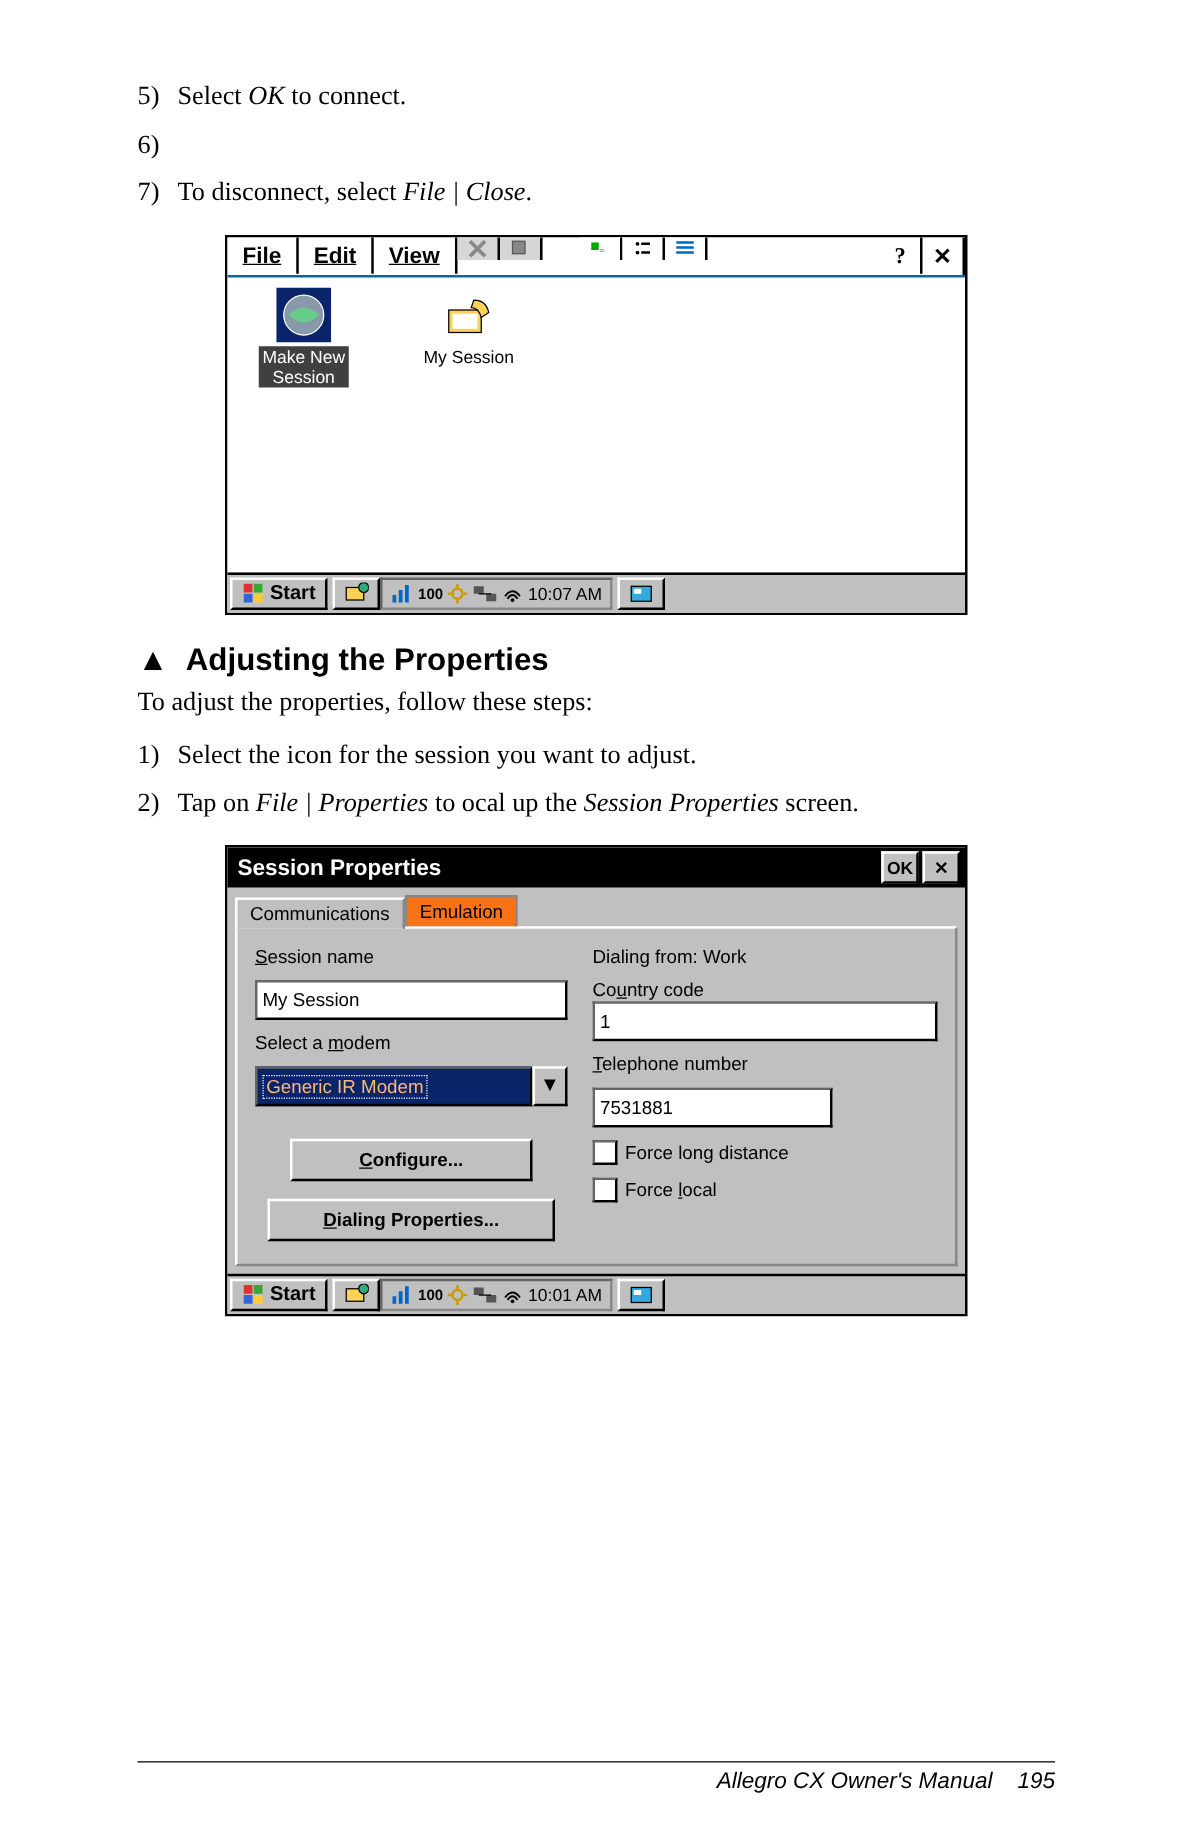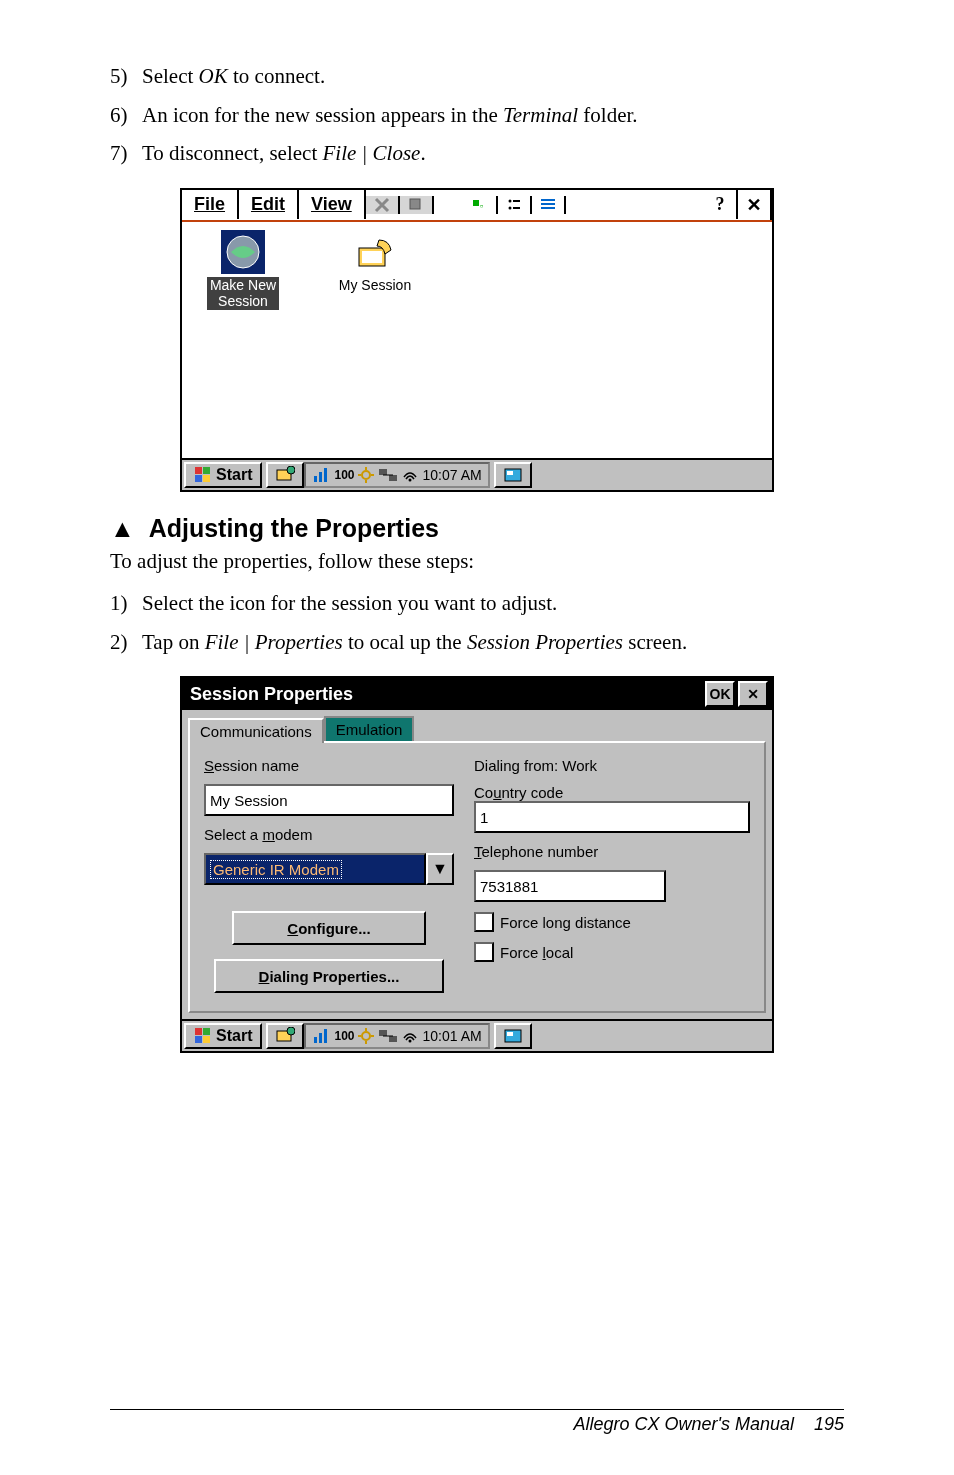--- a/index.html
+++ b/index.html
@@ -6,21 +6,21 @@
   body{width:954px;min-height:1475px;position:relative;box-sizing:border-box}
   .page{padding:60px 110px 40px 110px}
   ol.steps{list-style:none;margin:0 0 18px 0;padding:0}
   ol.steps li{display:flex;font-size:21px;line-height:1.55;margin:0 0 6px 0}
   ol.steps li .num{width:32px;flex:none}
   .ital{font-style:italic}
   .screenshot-block{display:flex;justify-content:center}
   .screenshot-frame{border:2px solid #000}
   
   .term{width:590px;background:#fff;font-family:Tahoma,Arial,sans-serif;font-size:16px;color:#000}
-  .menubar{display:flex;align-items:center;border-bottom:2px solid #c2410c}
+  .menubar{display:flex;align-items:flex-start;border-bottom:2px solid #0369a1}
   .menubar .mitem{padding:4px 12px;border-right:2px solid #000;font-weight:bold;font-size:18px}
   .menubar .mitem .ul{text-decoration:underline}
   .tbaricons{display:flex;align-items:stretch}
   .tbaricons .tb{width:32px;border-right:2px solid #000;display:flex;align-items:center;justify-content:center;background:#d6d6d6}
   .tbaricons .tb.white{background:#fff}
   svg{display:block}
   .menubar .gap{flex:1;border-right:2px solid #000}
   .menubar .gap2{width:28px;border-right:2px solid #000}
   .term-body{height:220px;display:flex;align-items:flex-start;padding:8px 6px;gap:22px}
   .ticon{display:flex;flex-direction:column;align-items:center;width:110px}
@@ -35,21 +35,21 @@
   h3.tri{font-family:Arial,Helvetica,sans-serif;font-weight:bold;font-size:25px;margin:22px 0 2px 0}
   h3.tri:before{content:"\25B2\00a0\00a0"}
   .bodytext{font-size:21px;line-height:1.55;margin:0 0 10px 0}
   
   .sess{width:590px;background:#c0c0c0;font-family:Tahoma,Arial,sans-serif;font-size:16px}
   .titlebar{display:flex;align-items:center;background:#000;color:#fff;padding:3px 4px 3px 8px}
   .titlebar .ttl{font-weight:bold;font-size:18px}
   .titlebar .spacer{flex:1}
   .titlebar .tbtn{background:#c0c0c0;color:#000;border:2px solid #000;border-top-color:#fff;border-left-color:#fff;width:26px;height:22px;display:flex;align-items:center;justify-content:center;font-weight:bold;margin-left:3px;font-size:14px}
   .tabrow{display:flex;align-items:flex-end;padding:6px 6px 0 6px;position:relative}
-  .tab{border:2px solid #888;border-bottom:none;padding:3px 10px;background:#0f766e;position:relative;font-size:15px}
+  .tab{border:2px solid #888;border-bottom:none;padding:3px 10px;background:#f97316;position:relative;font-size:15px}
   .tab.active{background:#c0c0c0;border-top-color:#fff;border-left-color:#fff;z-index:2;margin-bottom:-2px}
   .tabpanel{margin:0 6px 6px 6px;border:2px solid #888;border-top-color:#fff;border-left-color:#fff;background:#c0c0c0;padding:14px 14px 18px 14px;display:flex;gap:20px}
   .col{flex:1;display:flex;flex-direction:column;gap:10px}
   .flabel{font-size:15px}
   .ulchar{text-decoration:underline}
   .tinput{border:2px solid #000;border-top-color:#666;border-left-color:#666;background:#fff;height:24px;padding:2px 4px;font-size:15px;display:flex;align-items:center}
   .tinput.sel{background:#0a246a;color:#fdba74}
   .combo{display:flex;align-items:stretch}
   .combo .tinput{flex:1}
   .combo .dbtn{width:24px;border:2px solid #000;border-top-color:#fff;border-left-color:#fff;background:#c0c0c0;display:flex;align-items:center;justify-content:center}
@@ -65,21 +65,20 @@
 
 <div class="page">
 
 <ol class="steps">
   <li>
         <span class="num">5)</span>
         <span><span>Select </span><span class="ital">OK</span><span> to connect.</span></span>
       </li>
   <li>
         <span class="num">6)</span>
-        <span><span>An icon for the new session appears in the </span><span class="ital">Terminal</span><span> folder.</span></span>
       </li>
   <li>
         <span class="num">7)</span>
         <span><span>To disconnect, select </span><span class="ital">File | Close</span><span>.</span></span>
       </li>
 </ol>
 
 <div class="screenshot-block">
  <div class="screenshot-frame">
   <div class="term">

